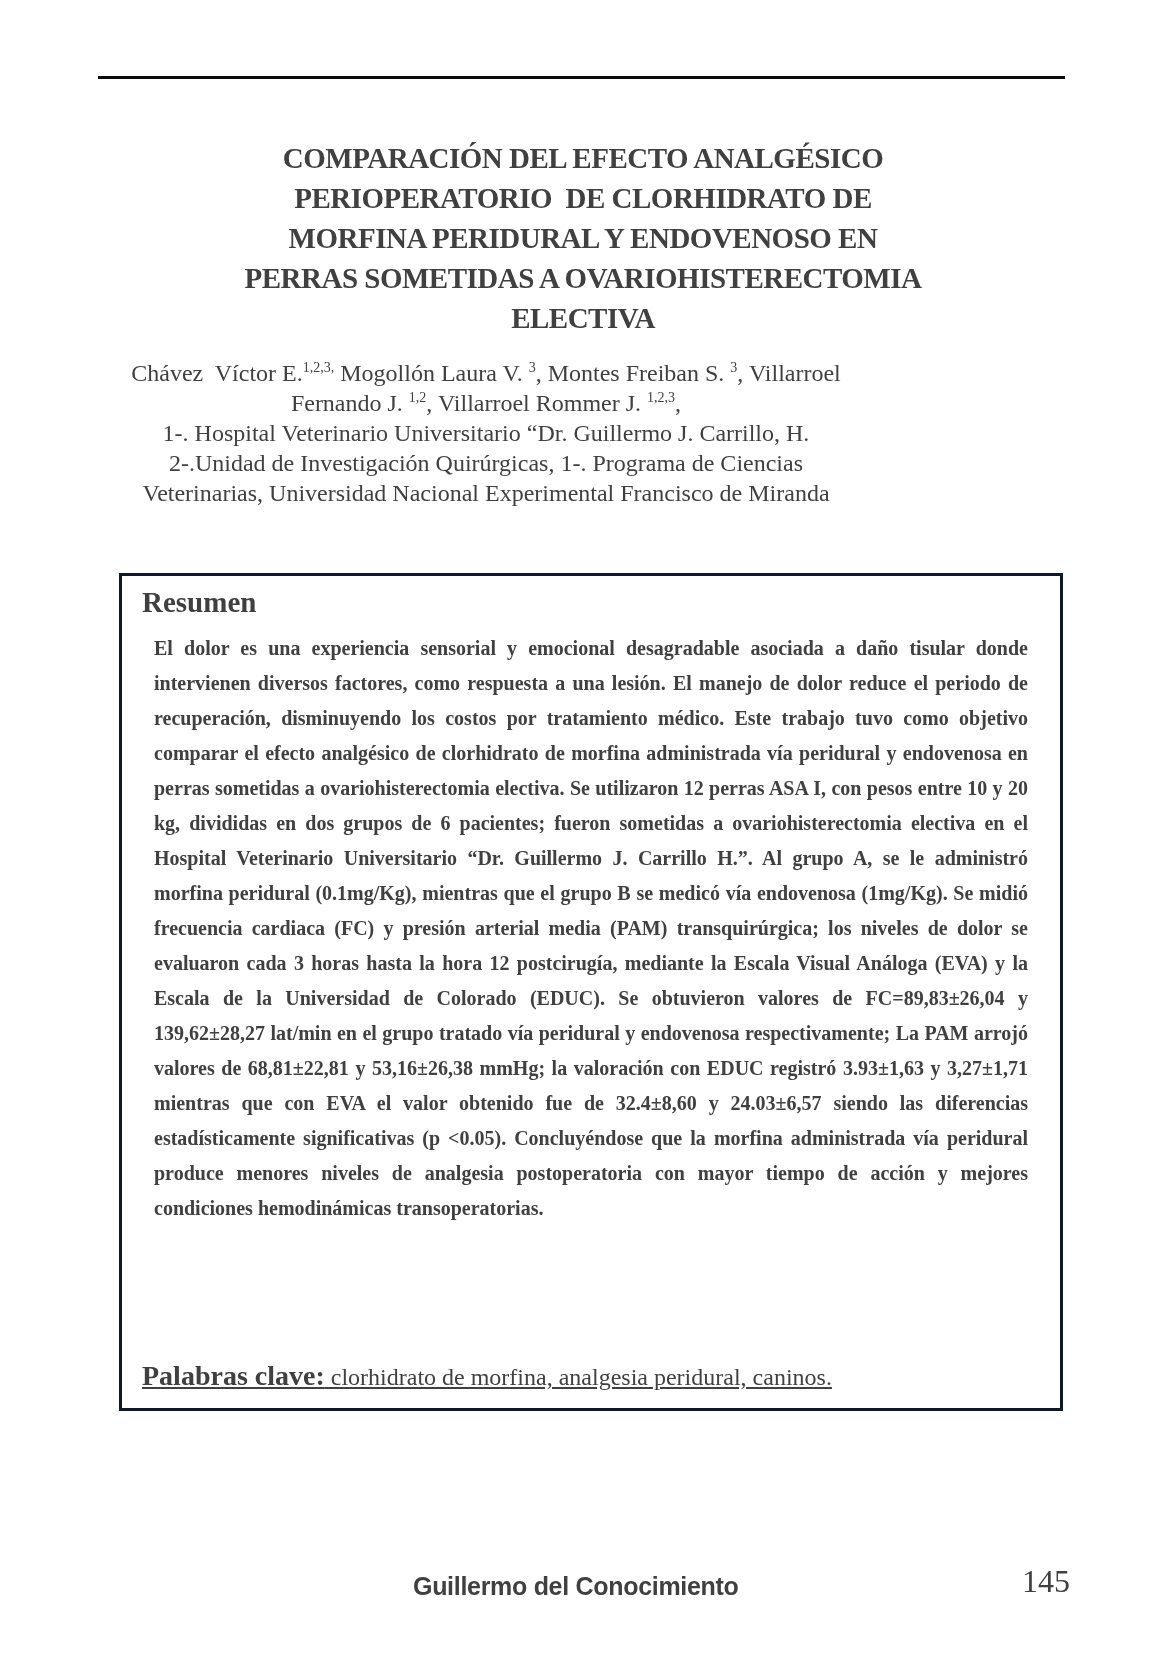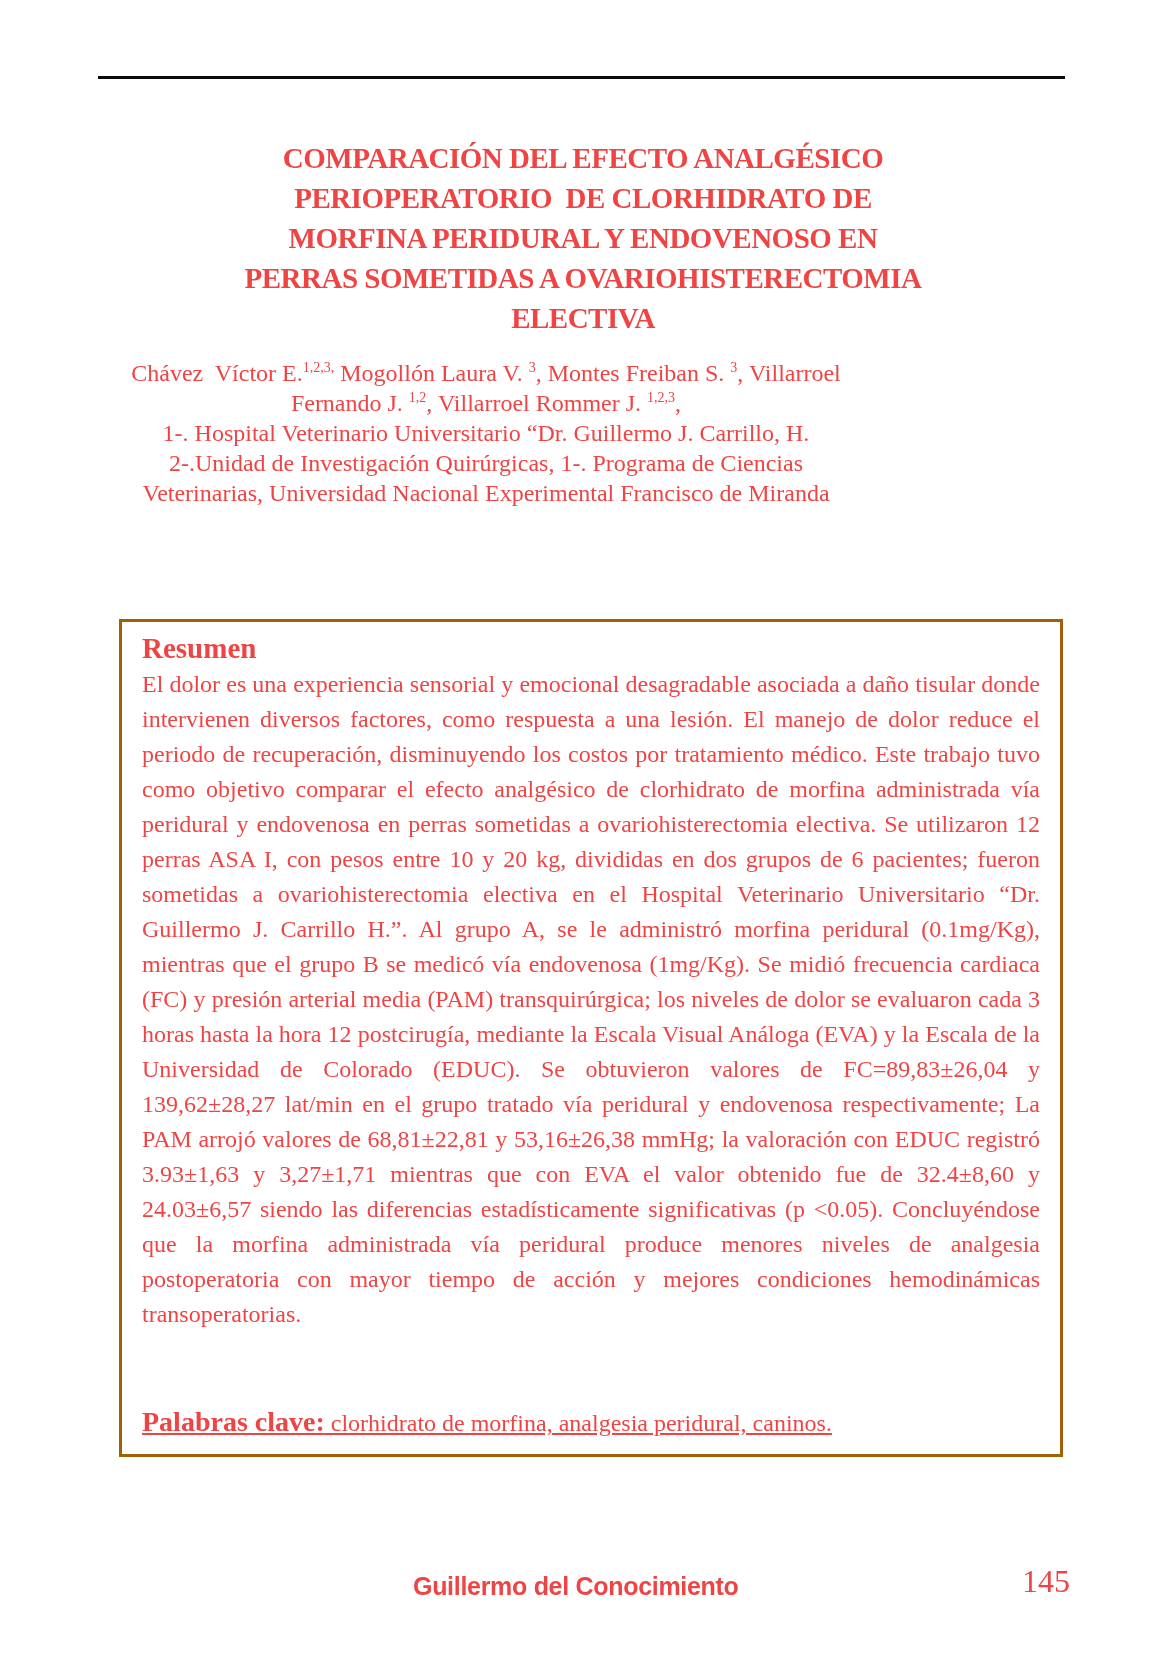--- a/index.html
+++ b/index.html
@@ -5,21 +5,21 @@
   html, body {
     margin: 0;
     padding: 0;
     background: #ffffff;
   }
   .page {
     position: relative;
     width: 1166px;
     height: 1654px;
     background: #ffffff;
-    color: #ef4444;
+    color: #404040;
     font-family: "Liberation Serif", serif;
     overflow: hidden;
   }
   .top-rule {
     position: absolute;
     left: 98px;
     top: 76px;
     width: 967px;
     height: 3px;
     background: #0a0a0a;
@@ -52,38 +52,39 @@
     white-space: pre;
   }
   .byline-line sup {
     font-size: 14px;
     line-height: 0;
     vertical-align: 9px;
   }
   .abstract-box {
     position: absolute;
     left: 119px;
-    top: 619px;
+    top: 573px;
     width: 944px;
     height: 838px;
     box-sizing: border-box;
-    border: 3px solid #a16207;
+    border: 3px solid #0f172a;
     padding: 3px 20px 0 20px;
   }
   .abstract-heading {
     margin: 6px 0 2px 0;
     font-size: 29px;
     line-height: 34px;
     font-weight: bold;
   }
   .abstract-body {
-    margin: 0;
-    font-size: 24px;
+    margin: 12px;
+    font-size: 20px;
     line-height: 35px;
     text-align: justify;
+    font-weight: bold;
   }
   .keywords-line {
     position: absolute;
     left: 20px;
     right: 20px;
     bottom: 14px;
     font-size: 24px;
     line-height: 34px;
     text-decoration: underline;
   }

